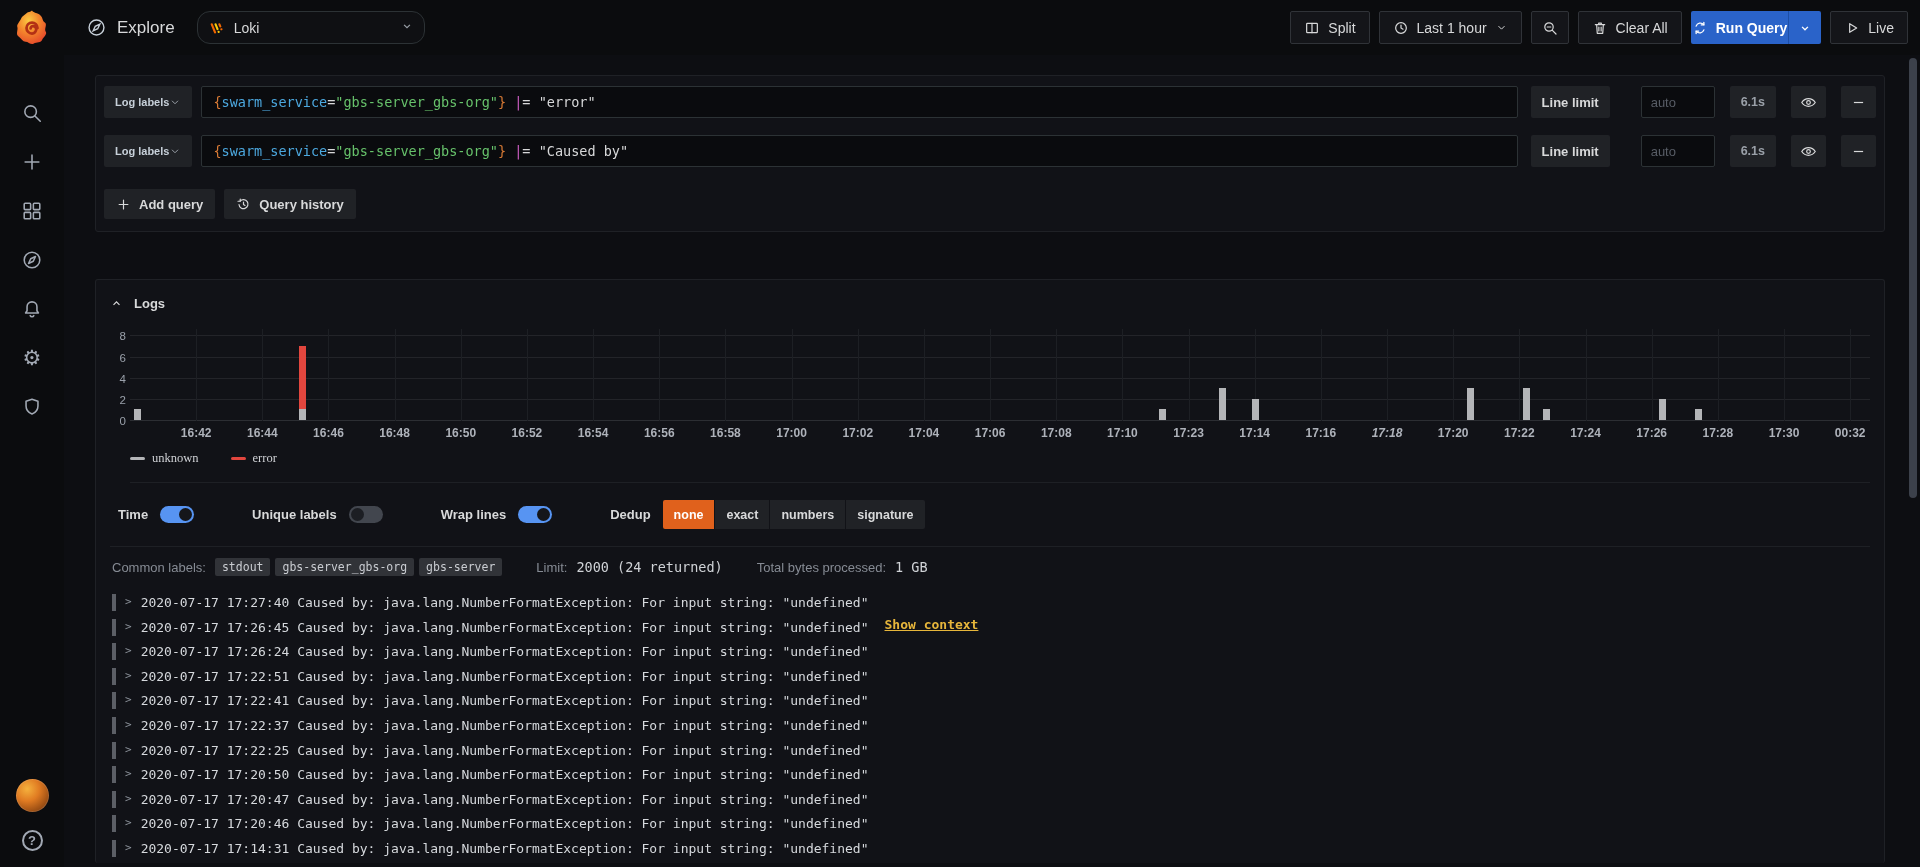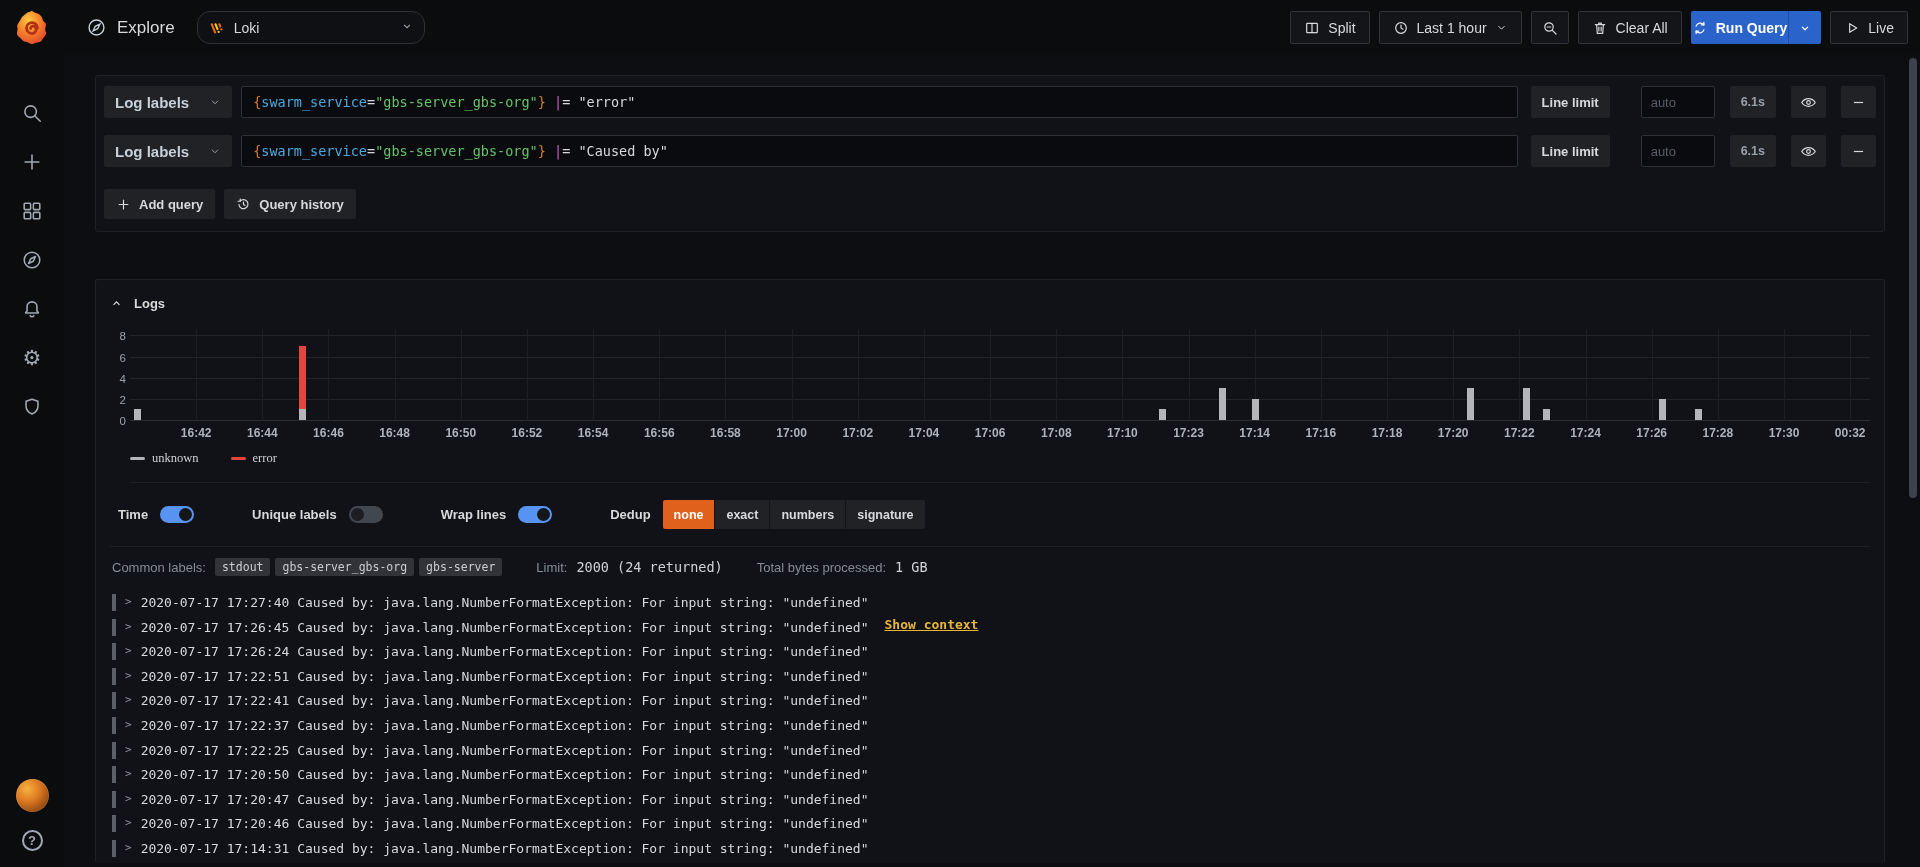--- a/index.html
+++ b/index.html
@@ -52,22 +52,22 @@
   .btn-run .arrow { display:flex; align-items:center; padding:0 9px; background:#2a63c9; border-left:1px solid #1d4fa6; }
   .btn-run .arrow svg { width:14px; height:14px; stroke:#fff; fill:none; stroke-width:2.2; }
 
   
   .content { position:absolute; left:64px; right:0; top:55px; bottom:0; padding:20px 35px 0 31px; overflow:hidden; }
   .panel { background:#111217; border:1px solid #1f2126; border-radius:3px; }
 
   
   .query-panel { padding:10px 8px 12px 8px; }
   .q-row { display:flex; align-items:center; gap:9px; height:32px; margin-bottom:17px; }
-  .loglabels-btn { display:flex; align-items:center; gap:20px; height:32px; padding:0 11px;
-    background:#202226; border-radius:2px; color:#c7d0d9; font-size:15px; font-weight:700; cursor:pointer; white-space:nowrap; }
+  .loglabels-btn { display:flex; align-items:center; gap:0; height:32px; padding:0 11px;
+    background:#202226; border-radius:2px; color:#c7d0d9; font-size:11px; font-weight:700; cursor:pointer; white-space:nowrap; }
   .loglabels-btn svg { width:12px; height:12px; stroke:#9aa0a8; fill:none; stroke-width:2; }
   .expr { flex:1; height:32px; display:flex; align-items:center; padding:0 11px;
     background:#0a0b0e; border:1px solid #2c3235; border-radius:2px;
     font-family:"DejaVu Sans Mono","Liberation Mono",monospace; font-size:13.5px; white-space:pre; overflow:hidden; cursor:text; }
   .tok-brace { color:#d87a35; } .tok-label { color:#4ca8df; } .tok-string { color:#67c26b; }
   .tok-pipe { color:#cf5ec4; } .tok-op,.tok-plain { color:#d8d9da; }
   .linelimit-label { height:32px; display:flex; align-items:center; padding:16px 11px; margin-left:4px;
     background:#202226; border-radius:2px; font-size:13px; font-weight:700; color:#d8d9da; white-space:nowrap; }
   .linelimit-input { width:74px; height:32px; margin-left:22px; background:#0a0b0e;
     border:1px solid #2c3235; border-radius:2px; color:#d8d9da; font-size:13px; padding:0 9px; outline:none; }
@@ -449,21 +449,21 @@
             <span style="left: 34.2205%;">16:58</span>
             <span style="left: 38.0228%;">17:00</span>
             <span style="left: 41.8251%;">17:02</span>
             <span style="left: 45.6274%;">17:04</span>
             <span style="left: 49.4297%;">17:06</span>
             <span style="left: 53.2319%;">17:08</span>
             <span style="left: 57.0342%;">17:10</span>
             <span style="left: 60.8365%;">17:23</span>
             <span style="left: 64.6388%;">17:14</span>
             <span style="left: 68.4411%;">17:16</span>
-            <span style="left: 72.2433%;">17:18</span>
+            <span style="left: 72.2433%; font-style: italic;">17:18</span>
             <span style="left: 76.0456%;">17:20</span>
             <span style="left: 79.8479%;">17:22</span>
             <span style="left: 83.6502%;">17:24</span>
             <span style="left: 87.4525%;">17:26</span>
             <span style="left: 91.2548%;">17:28</span>
             <span style="left: 95.057%;">17:30</span>
             <span style="left: 98.8593%;">00:32</span>
           </div>
         <div class="legend" id="legend">
             <div class="legend-item">

